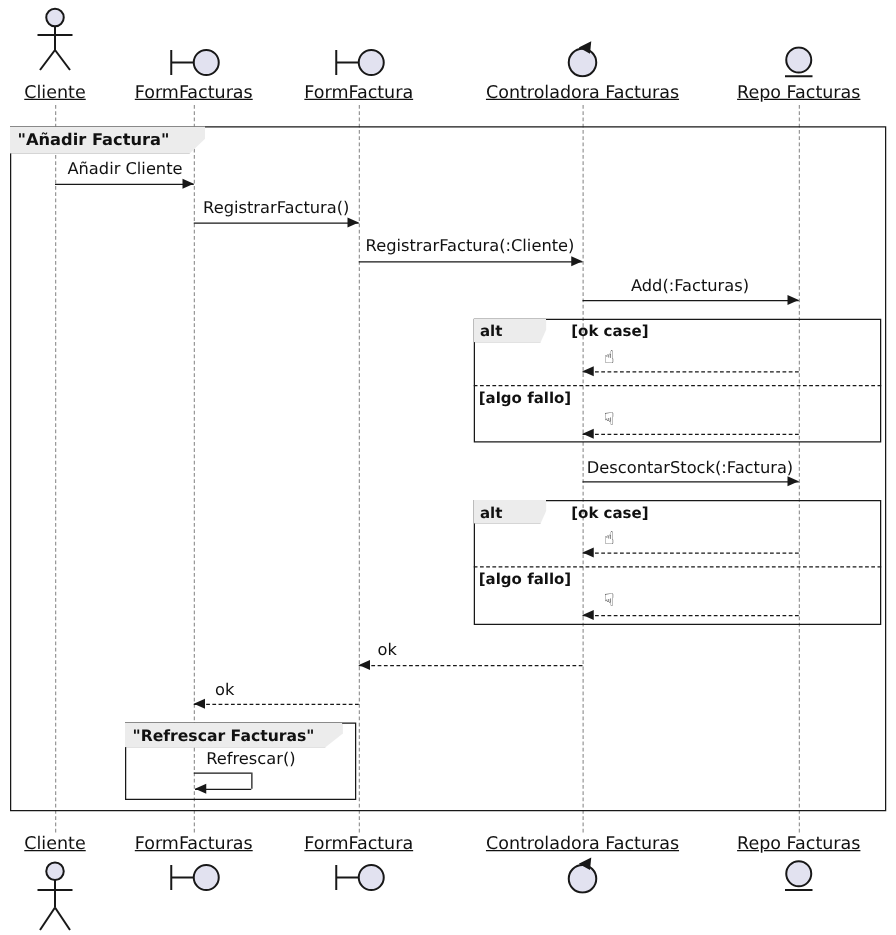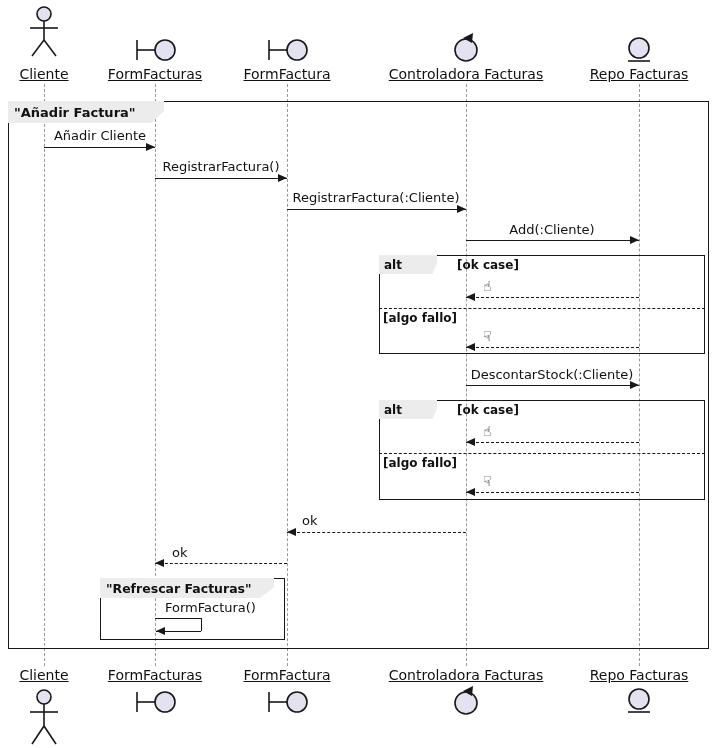--- a/index.html
+++ b/index.html
@@ -82,39 +82,39 @@
   <div class="ah-r" style="left:146px;top:143px"></div>
 
   <div class="mlabel" style="left:221px;top:159px">RegistrarFactura()</div>
   <div class="line" style="left:155px;top:178px;width:132px"></div>
   <div class="ah-r" style="left:278px;top:174px"></div>
 
   <div class="mlabel" style="left:376px;top:190px">RegistrarFactura(:Cliente)</div>
   <div class="line" style="left:287px;top:209px;width:179px"></div>
   <div class="ah-r" style="left:457px;top:205px"></div>
 
-  <div class="mlabel" style="left:552px;top:222px">Add(:Cliente)</div>
+  <div class="mlabel" style="left:552px;top:222px">Add(:Facturas)</div>
   <div class="line" style="left:466px;top:240px;width:173px"></div>
   <div class="ah-r" style="left:630px;top:236px"></div>
 
   <div class="frame" style="left:379px;top:255px;width:326px;height:99px"></div>
   <div class="tab small" style="left:379px;top:255px;width:58px;height:19px">
     <span>alt</span>
   </div>
   <div class="guard" style="left:457px;top:258px">[ok case]</div>
   <span class="hand" style="left:483px;top:279px">☝</span>
   <div class="line dash" style="left:466px;top:297px;width:173px"></div>
   <div class="ah-l" style="left:466px;top:293px"></div>
   <div class="divider" style="left:379px;top:308px;width:326px"></div>
   <div class="guard" style="left:383px;top:311px">[algo fallo]</div>
   <span class="hand" style="left:483px;top:329px">☟</span>
   <div class="line dash" style="left:466px;top:347px;width:173px"></div>
   <div class="ah-l" style="left:466px;top:343px"></div>
 
-  <div class="mlabel" style="left:552px;top:367px">DescontarStock(:Cliente)</div>
+  <div class="mlabel" style="left:552px;top:367px">DescontarStock(:Factura)</div>
   <div class="line" style="left:466px;top:385px;width:173px"></div>
   <div class="ah-r" style="left:630px;top:381px"></div>
 
   <div class="frame" style="left:379px;top:400px;width:326px;height:100px"></div>
   <div class="tab small" style="left:379px;top:400px;width:58px;height:19px">
     <span>alt</span>
   </div>
   <div class="guard" style="left:457px;top:403px">[ok case]</div>
   <span class="hand" style="left:483px;top:424px">☝</span>
   <div class="line dash" style="left:466px;top:442px;width:173px"></div>
@@ -131,21 +131,21 @@
 
   <div class="mlabel-left" style="left:172px;top:545px">ok</div>
   <div class="line dash" style="left:155px;top:563px;width:132px"></div>
   <div class="ah-l" style="left:155px;top:559px"></div>
 
   <div class="frame" style="left:100px;top:578px;width:185px;height:62px"></div>
   <div class="tab" style="left:100px;top:578px;width:174px;height:20px;font-size:12.5px">
     <span>"Refrescar Facturas"</span>
   </div>
 
-  <div class="mlabel-left" style="left:165px;top:600px">FormFactura()</div>
+  <div class="mlabel-left" style="left:165px;top:600px">Refrescar()</div>
   <div class="line" style="left:155px;top:618px;width:46px"></div>
   <div class="vline" style="left:201px;top:618px;height:13px"></div>
   <div class="line" style="left:156px;top:631px;width:45px"></div>
   <div class="ah-l" style="left:156px;top:627px"></div>
 
   <div class="plabel" style="left:44px;top:667px">Cliente</div>
   <div class="plabel" style="left:155px;top:667px">FormFacturas</div>
   <div class="plabel" style="left:287px;top:667px">FormFactura</div>
   <div class="plabel" style="left:466px;top:667px">Controladora Facturas</div>
   <div class="plabel" style="left:639px;top:667px">Repo Facturas</div>

